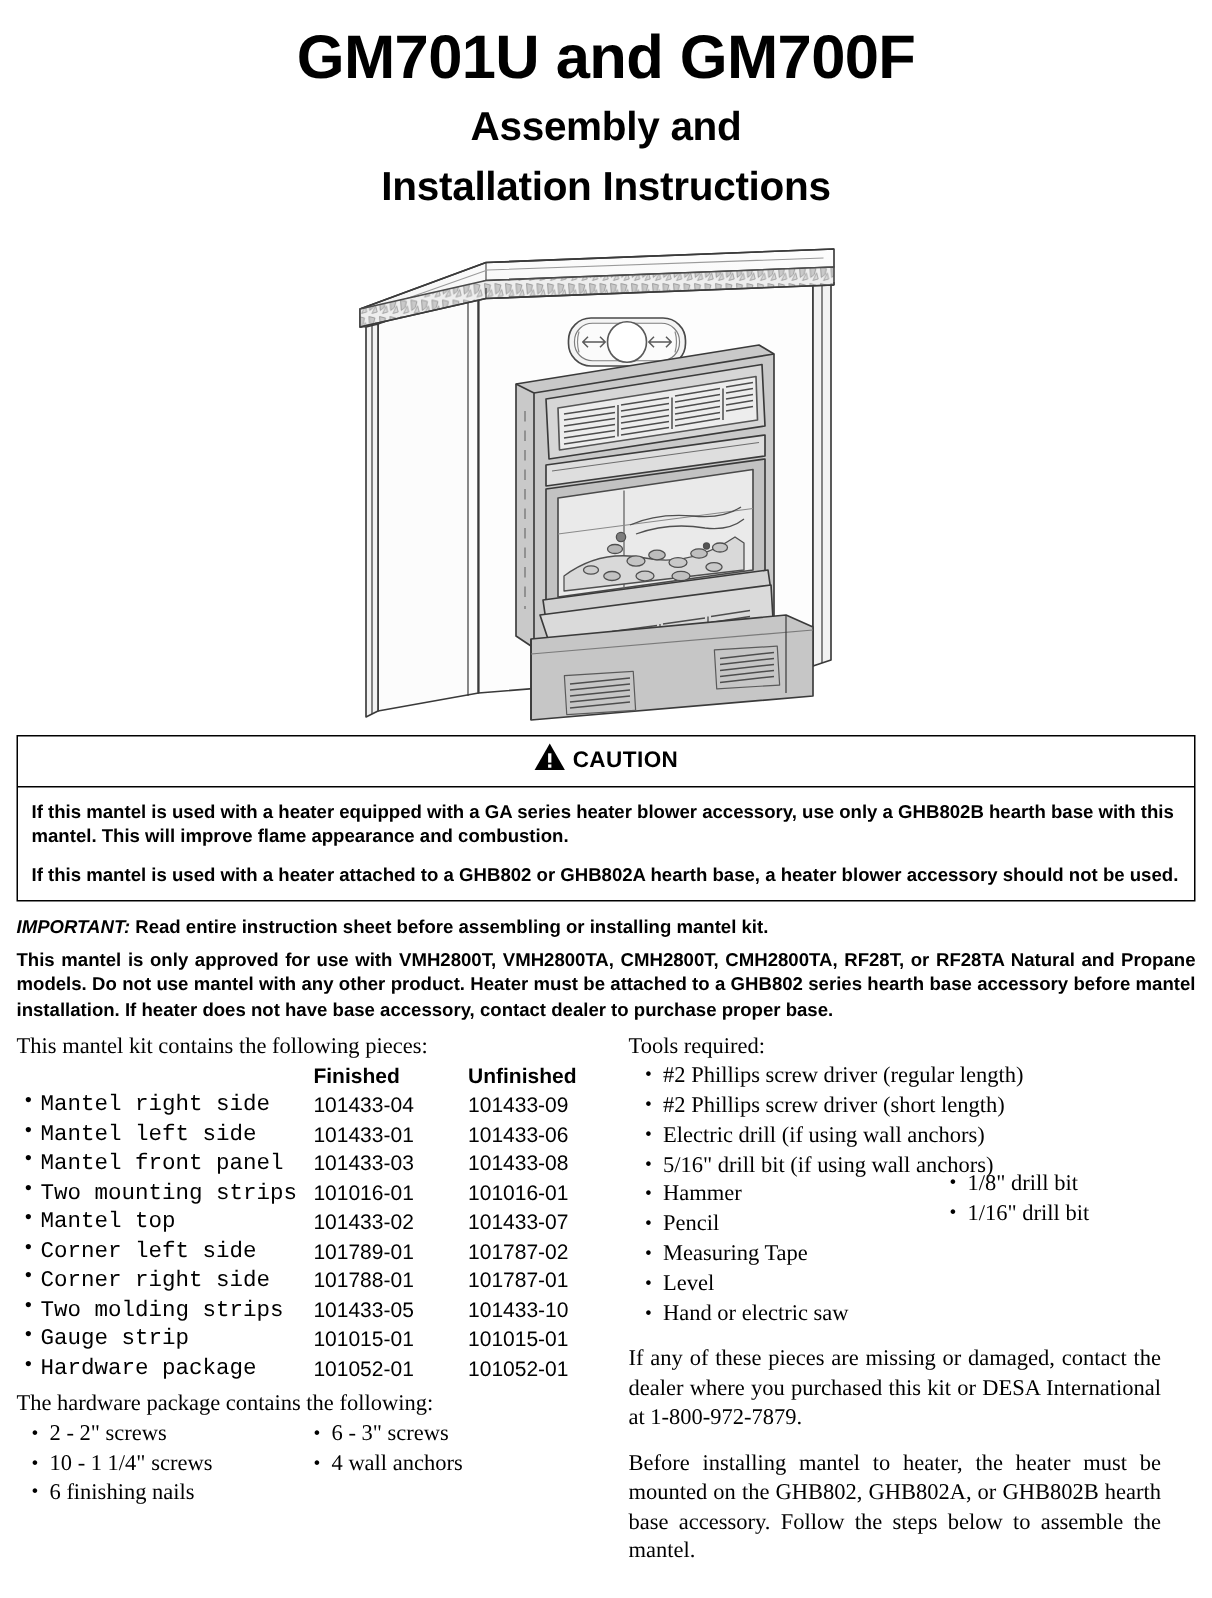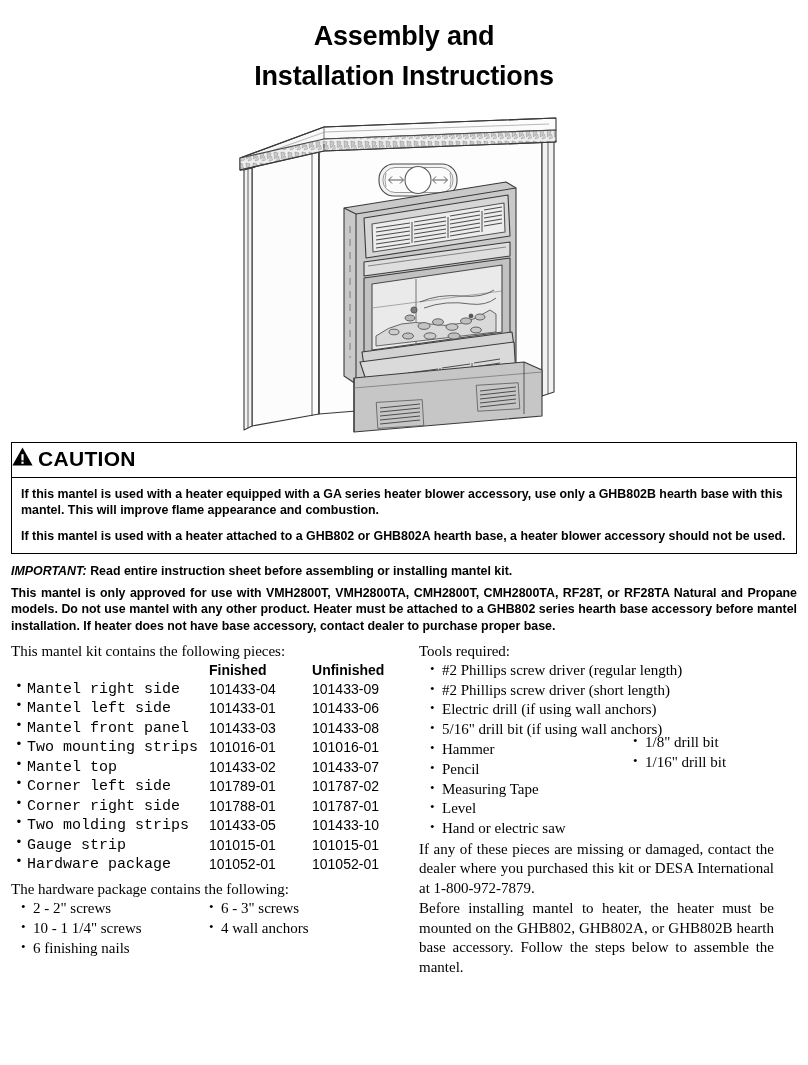--- a/index.html
+++ b/index.html
@@ -51,25 +51,25 @@
   .caution-box {
     margin: 8px 11px 0 11px;
     border: 1.6px solid #000;
   }
   .caution-head {
     text-align: center;
     border-bottom: 1.3px solid #000;
     padding: 4px 0 6px 0;
     font-family: "Liberation Sans", "DejaVu Sans", sans-serif;
     font-weight: bold;
-    font-size: 21px;
+    font-size: 15px;
     letter-spacing: 0.3px;
     display: flex;
     align-items: center;
-    justify-content: flex-start;
+    justify-content: center;
     gap: 5px;
   }
   .warn-tri { display: inline-block; vertical-align: -2px; }
   .caution-body {
     padding: 8px 9px 9px 9px;
     font-family: "Liberation Sans", "DejaVu Sans", sans-serif;
     font-weight: bold;
     font-size: 12.4px;
     line-height: 1.33;
   }
@@ -170,29 +170,30 @@
     position: absolute;
     left: 206px;
     top: 72px;
   }
   .tools-side ul.bullets li { padding-left: 20px; }
   .tools-side ul.bullets li::before { left: 8px; }
 
   .right-para {
     font-size: 15px;
     line-height: 1.3;
-    margin-top: 1px;
+    margin-top: 11px;
     text-align: justify;
     width: 355px;
   }
 </style>
 </head>
 <body>
 
 <div class="title-block">
+  <div class="title-main">GM701U and GM700F</div>
   <div class="title-sub">Assembly and</div>
   <div class="title-sub">Installation Instructions</div>
 </div>
 
 <div class="illustration-wrap">
   <svg width="360" height="338" viewBox="0 0 360 338">
     <defs>
       <linearGradient id="topface" x1="0" y1="0" x2="0" y2="1">
         <stop offset="0%" stop-color="#fdfdfd"></stop>
           <stop offset="100%" stop-color="#f2f2f2"></stop>

